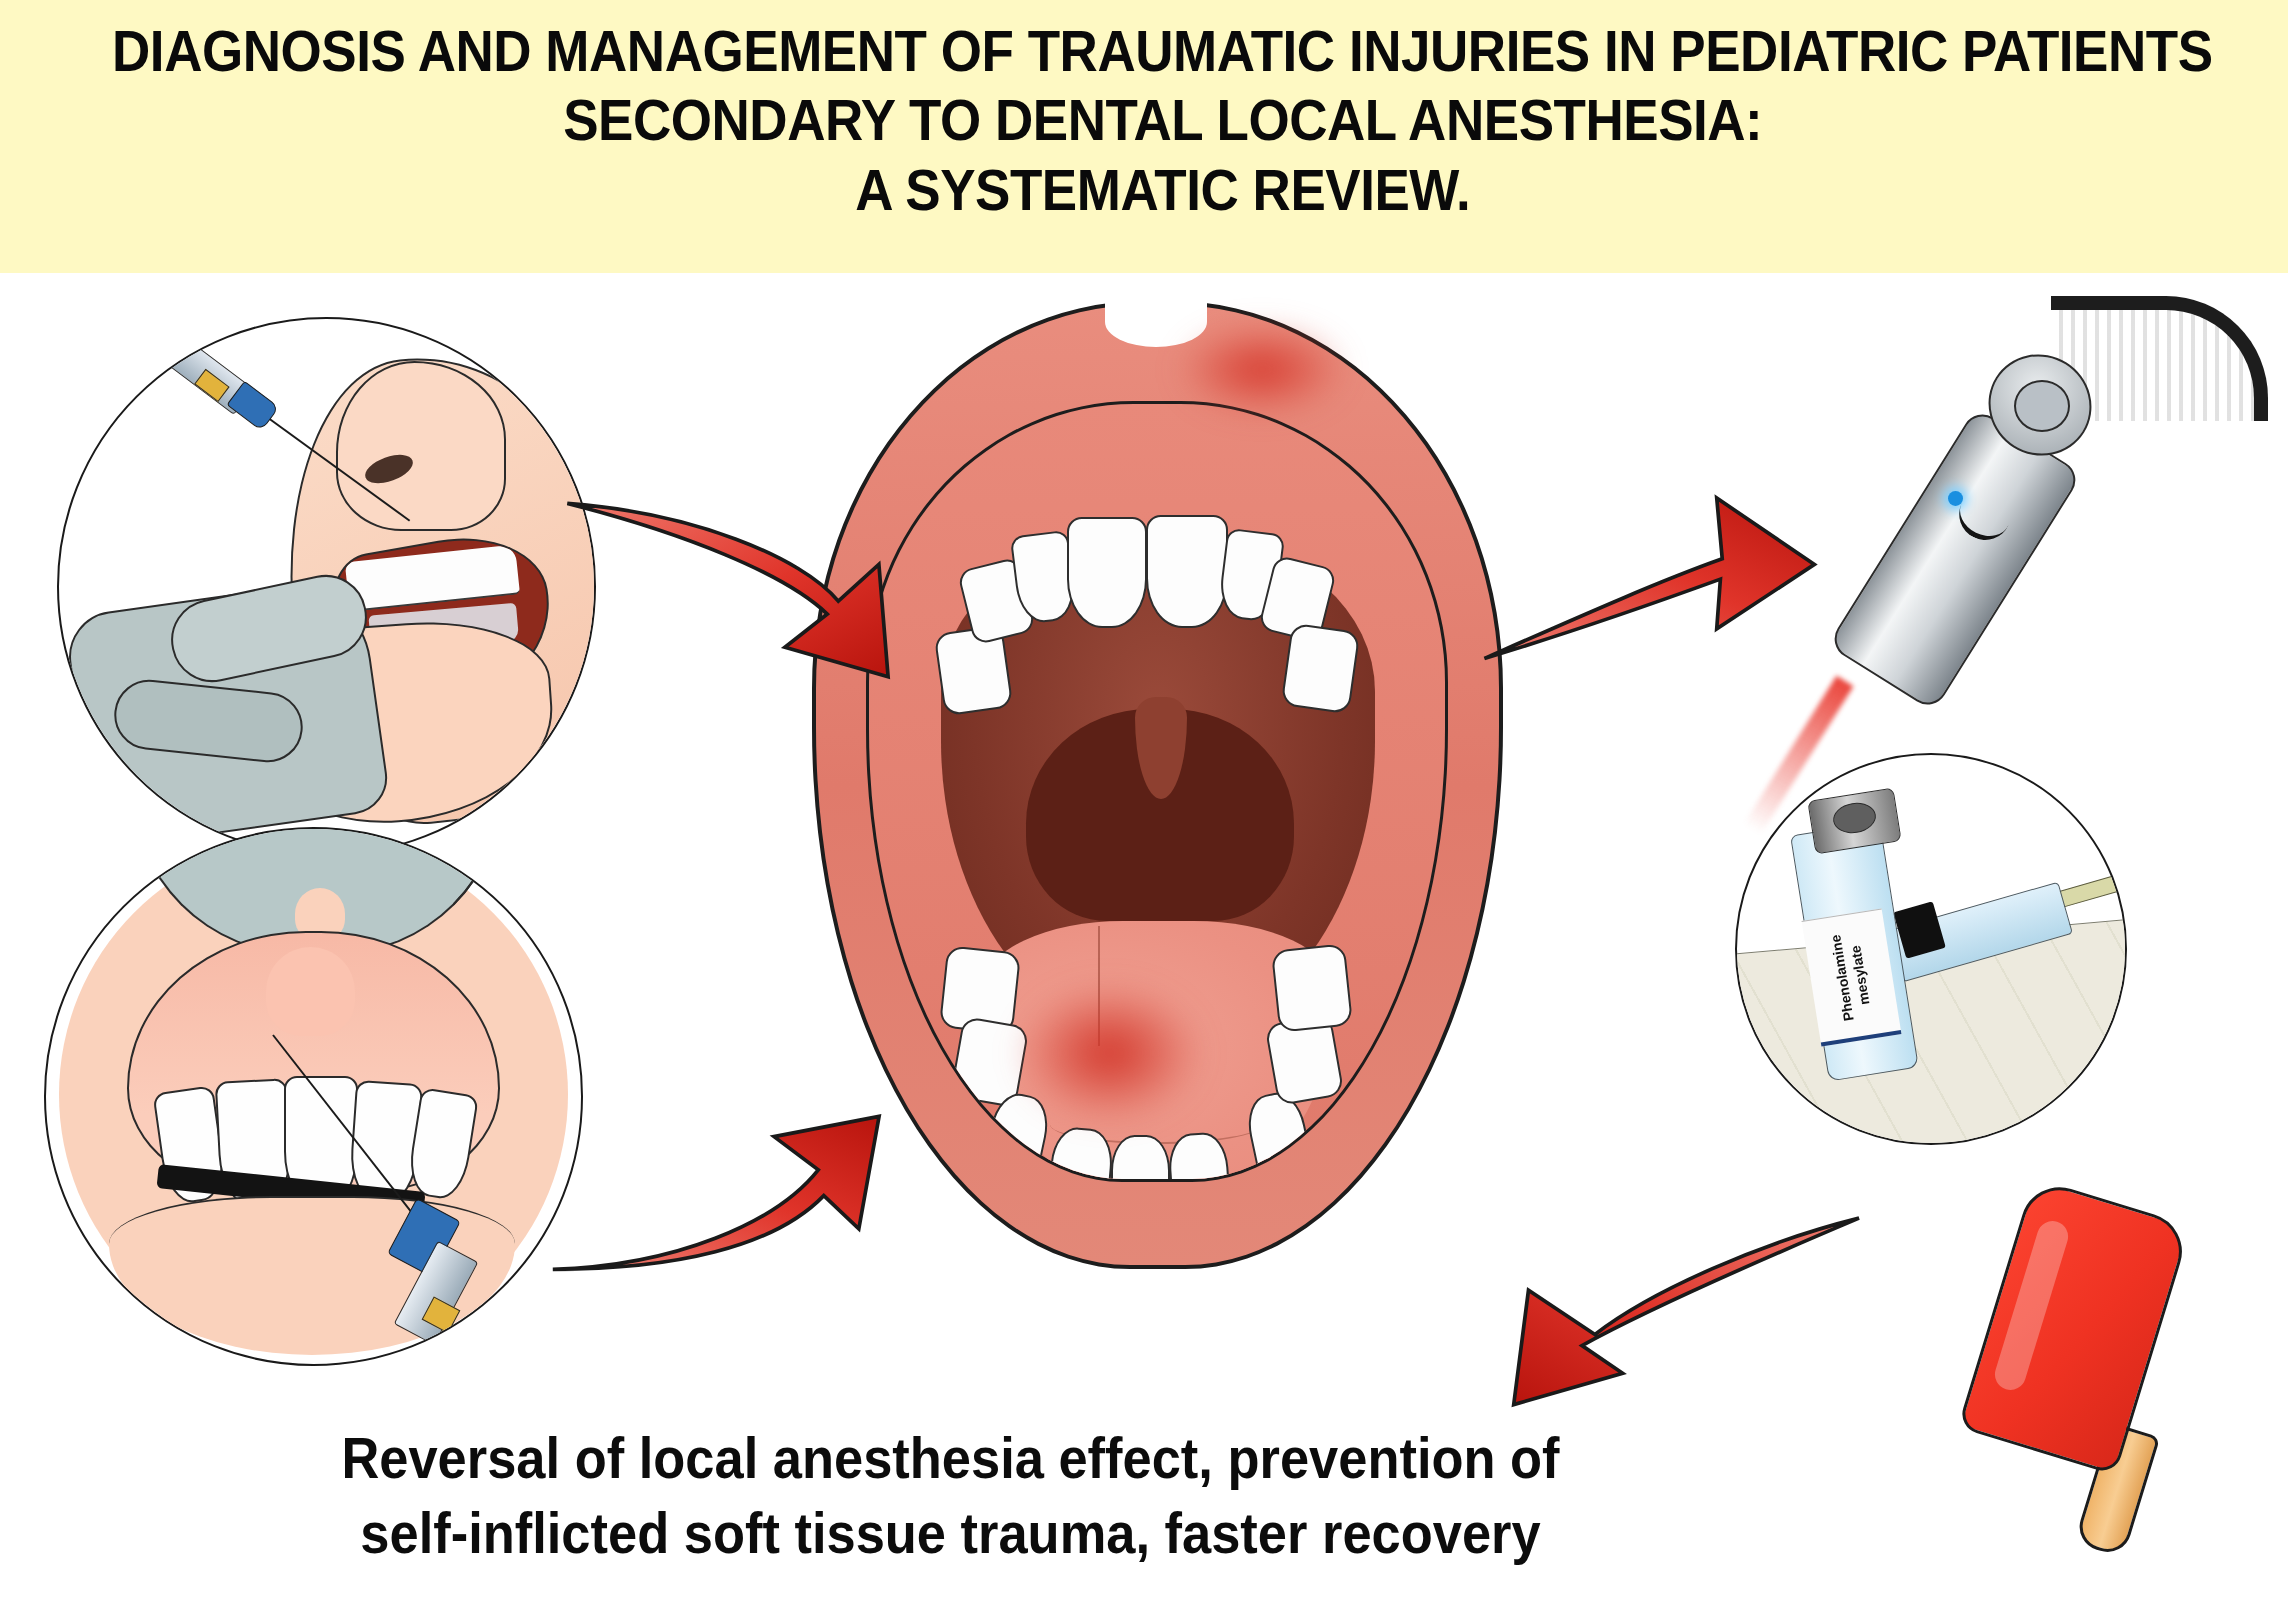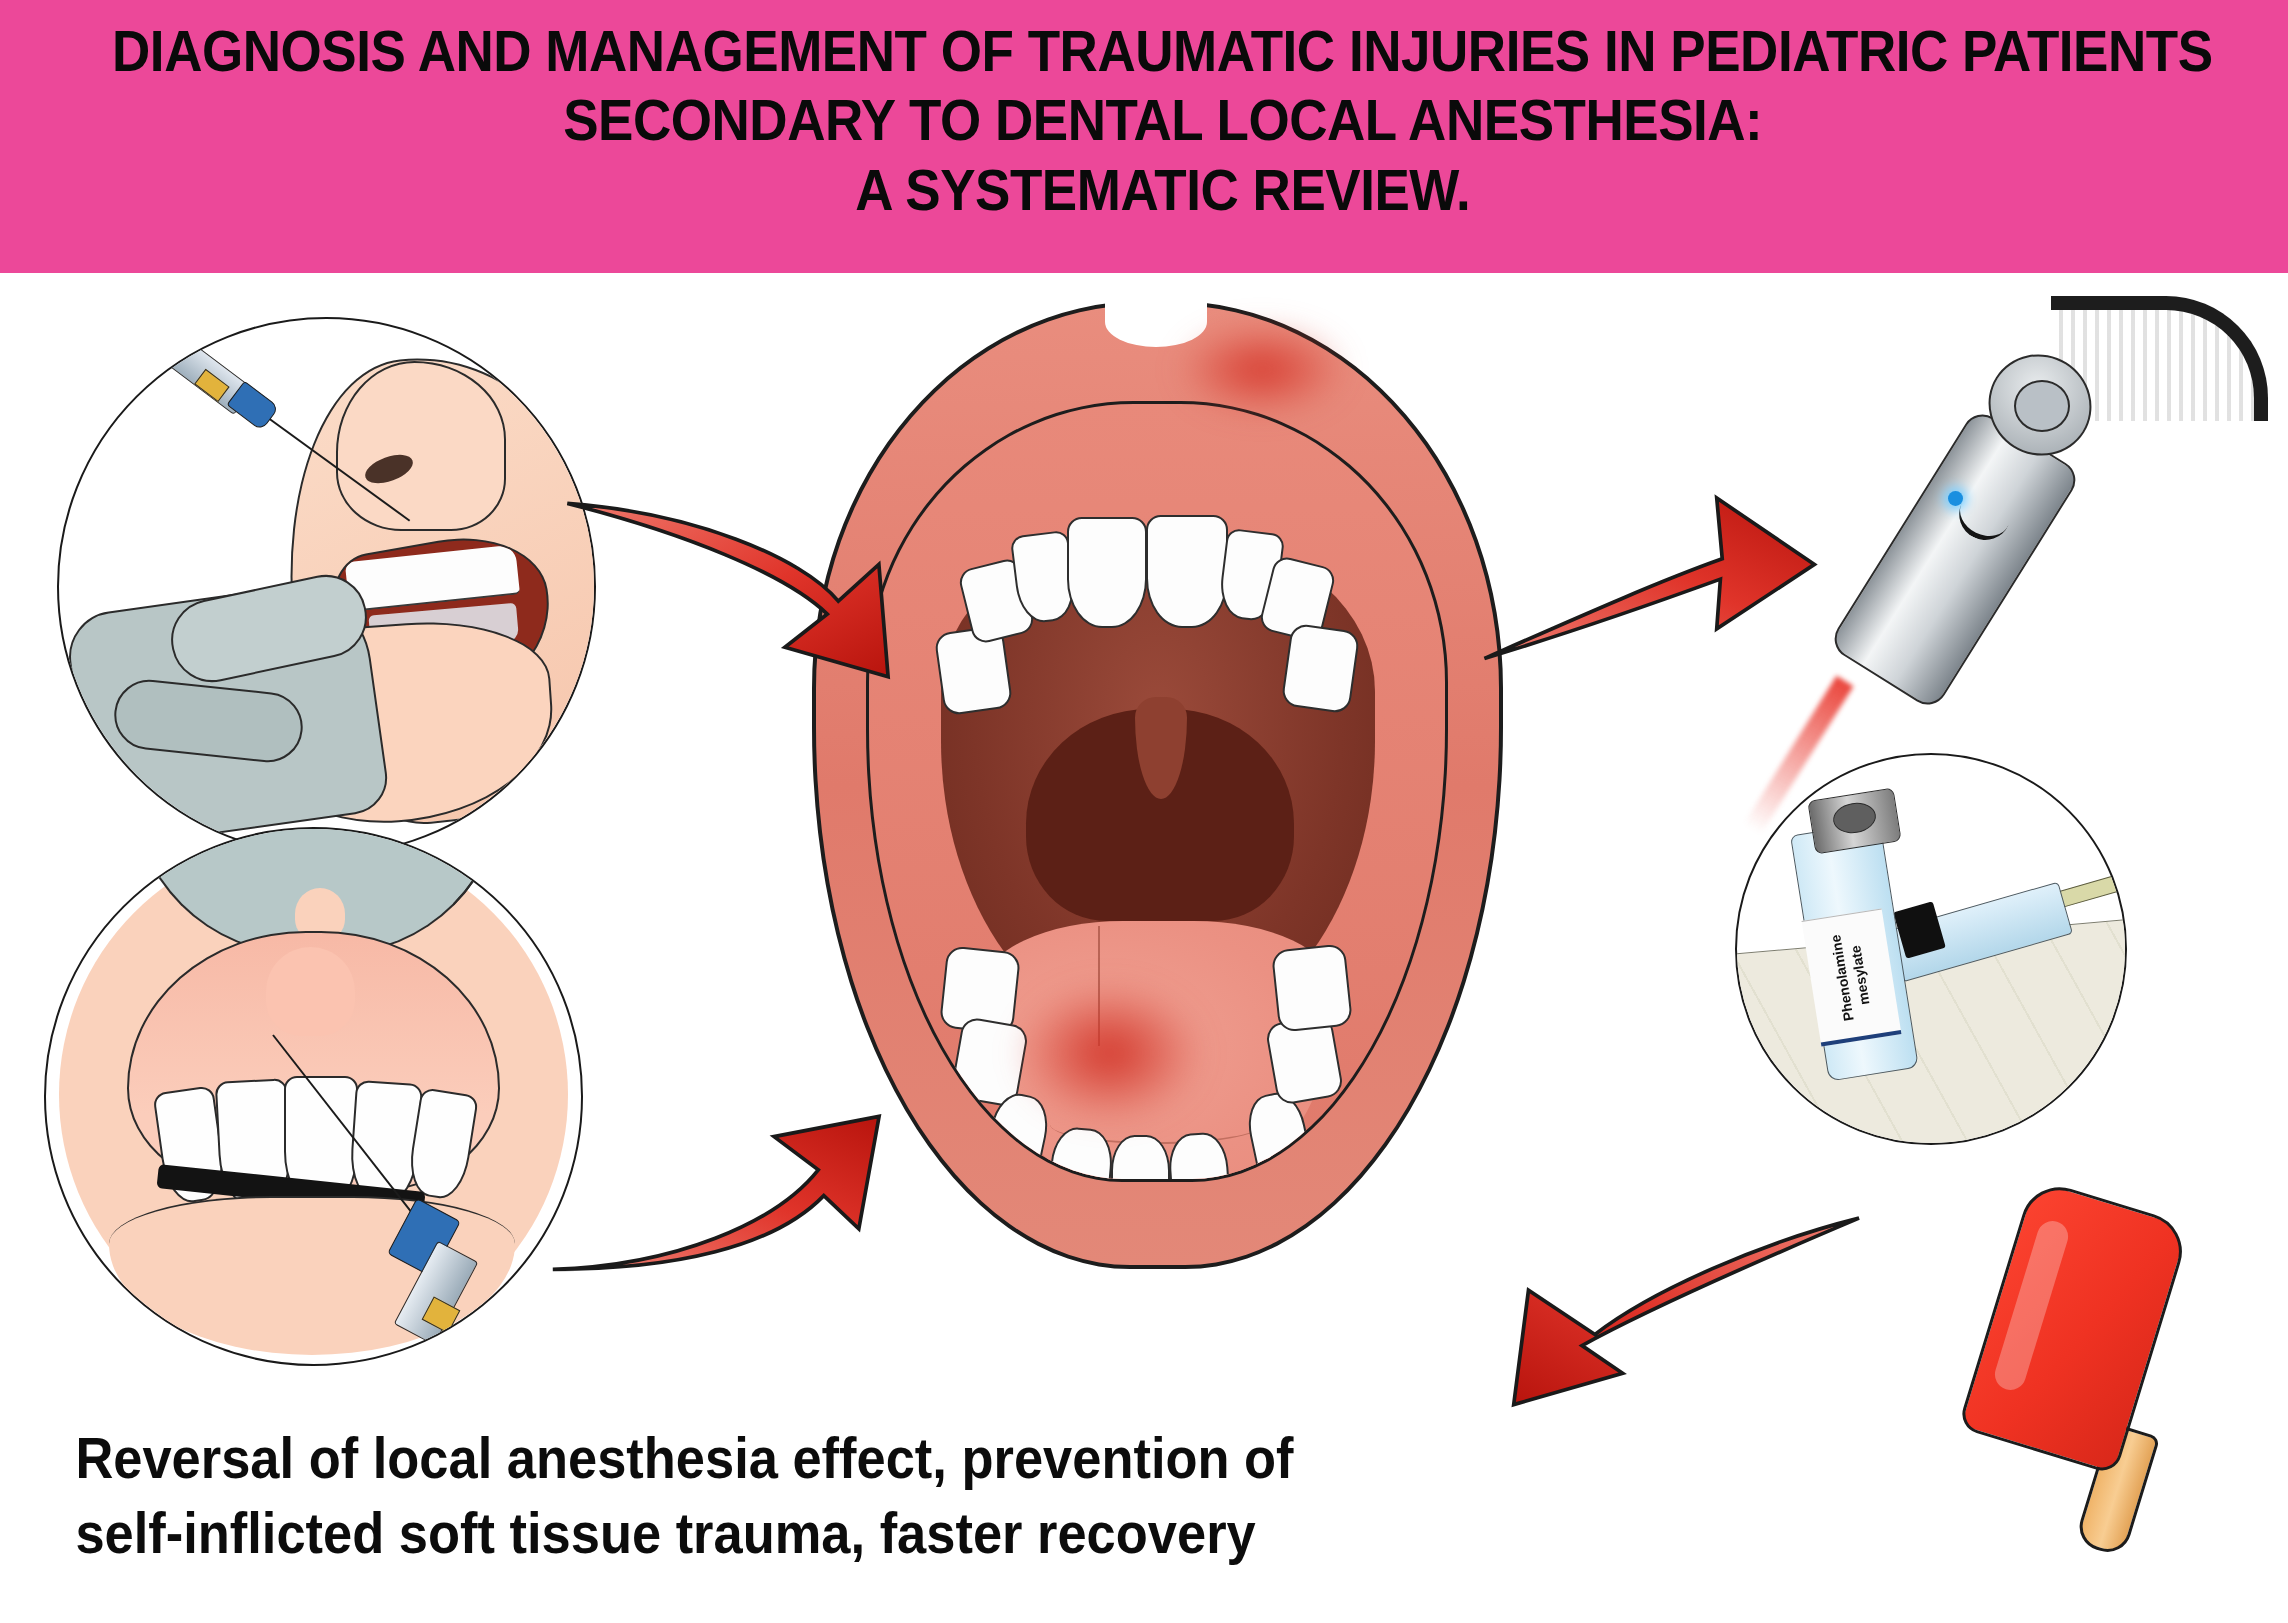--- a/index.html
+++ b/index.html
@@ -1,21 +1,21 @@
 <!DOCTYPE html>
 <html style="font-size:14.8px"><head>
 <meta charset="utf-8">
 <style>
   html,body{margin:0;padding:0;background:#ffffff;}
   body{width:2289px;height:1623px;position:relative;overflow:hidden;
        font-family:"Liberation Sans",sans-serif;}
 
   
   #header-band{position:absolute;left:0;top:0;width:2289px;height:273px;
-               background:#ec4899;display:flex;flex-direction:column;
+               background:#fef9c3;display:flex;flex-direction:column;
                align-items:center;justify-content:flex-start;padding-top:16.6px;
                box-sizing:border-box;padding-left:36px;}
   .title-line{color:#0a0a0a;font-weight:bold;font-size:57px;line-height:1.22;
               letter-spacing:-0.5px;text-align:center;white-space:nowrap;
               transform:scaleX(0.93);transform-origin:center;}
 
   
   #canvas{position:absolute;left:0;top:273px;width:2289px;height:1350px;}
 
   .circ{position:absolute;border:2.8px solid #1a1a1a;border-radius:50%;
@@ -221,21 +221,21 @@
              background:rgba(255,255,255,.28);border-radius:18.5px;transform:rotate(17deg);}
   #pop-stick{position:absolute;left:116px;top:231px;width:46px;height:120px;
              background:linear-gradient(90deg,#f0b469,#f8cd92 50%,#e3a357);
              border:3.7px solid #1c1c1c;border-radius:9.2px 9.2px 24px 24px;
              transform:rotate(17deg);}
 
   
   .arrow{position:absolute;}
 
   
-  #caption{position:absolute;left:0;top:1421px;width:1885px;text-align:left;}
+  #caption{position:absolute;left:8px;top:1421px;width:1885px;text-align:center;}
   .cap-line{color:#0c0c0c;font-weight:bold;font-size:57px;line-height:1.32;
             white-space:nowrap;transform:scaleX(0.92);transform-origin:center;}
 </style>
 </head>
 <body>
 
 <div id="header-band">
   <div class="title-line">DIAGNOSIS AND MANAGEMENT OF TRAUMATIC INJURIES IN PEDIATRIC PATIENTS</div>
   <div class="title-line">SECONDARY TO DENTAL LOCAL ANESTHESIA:</div>
   <div class="title-line">A SYSTEMATIC REVIEW.</div>

